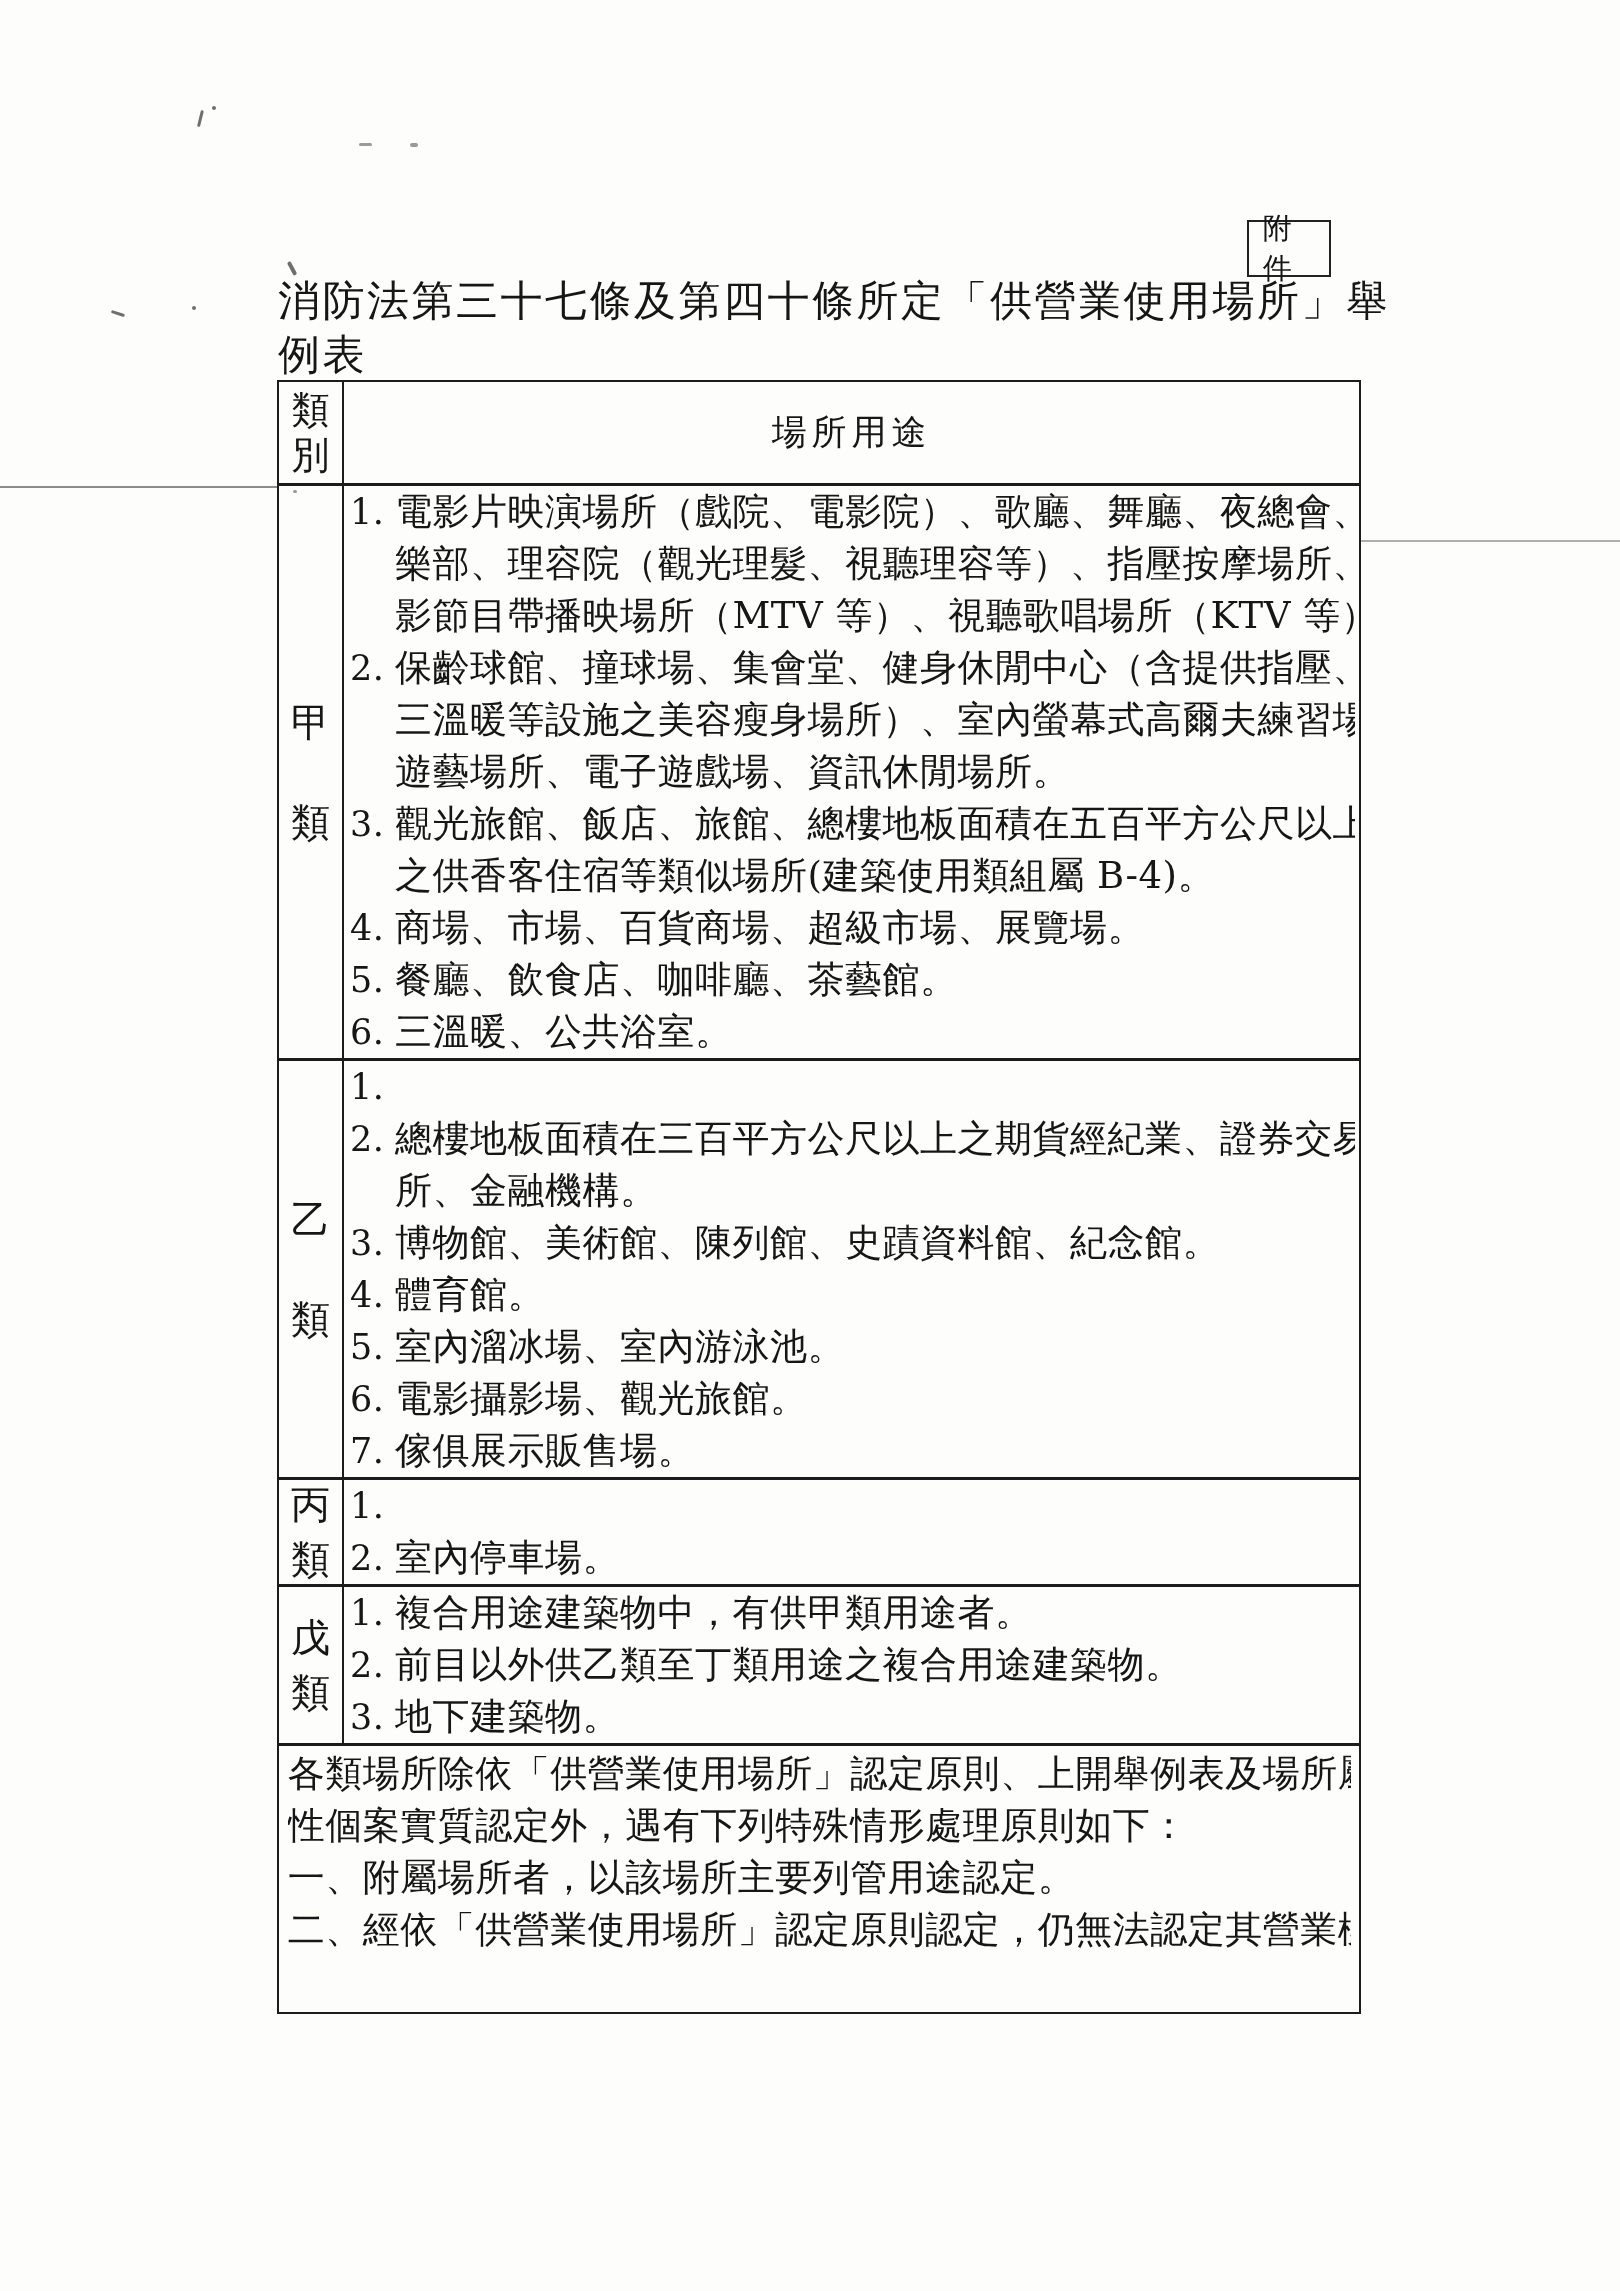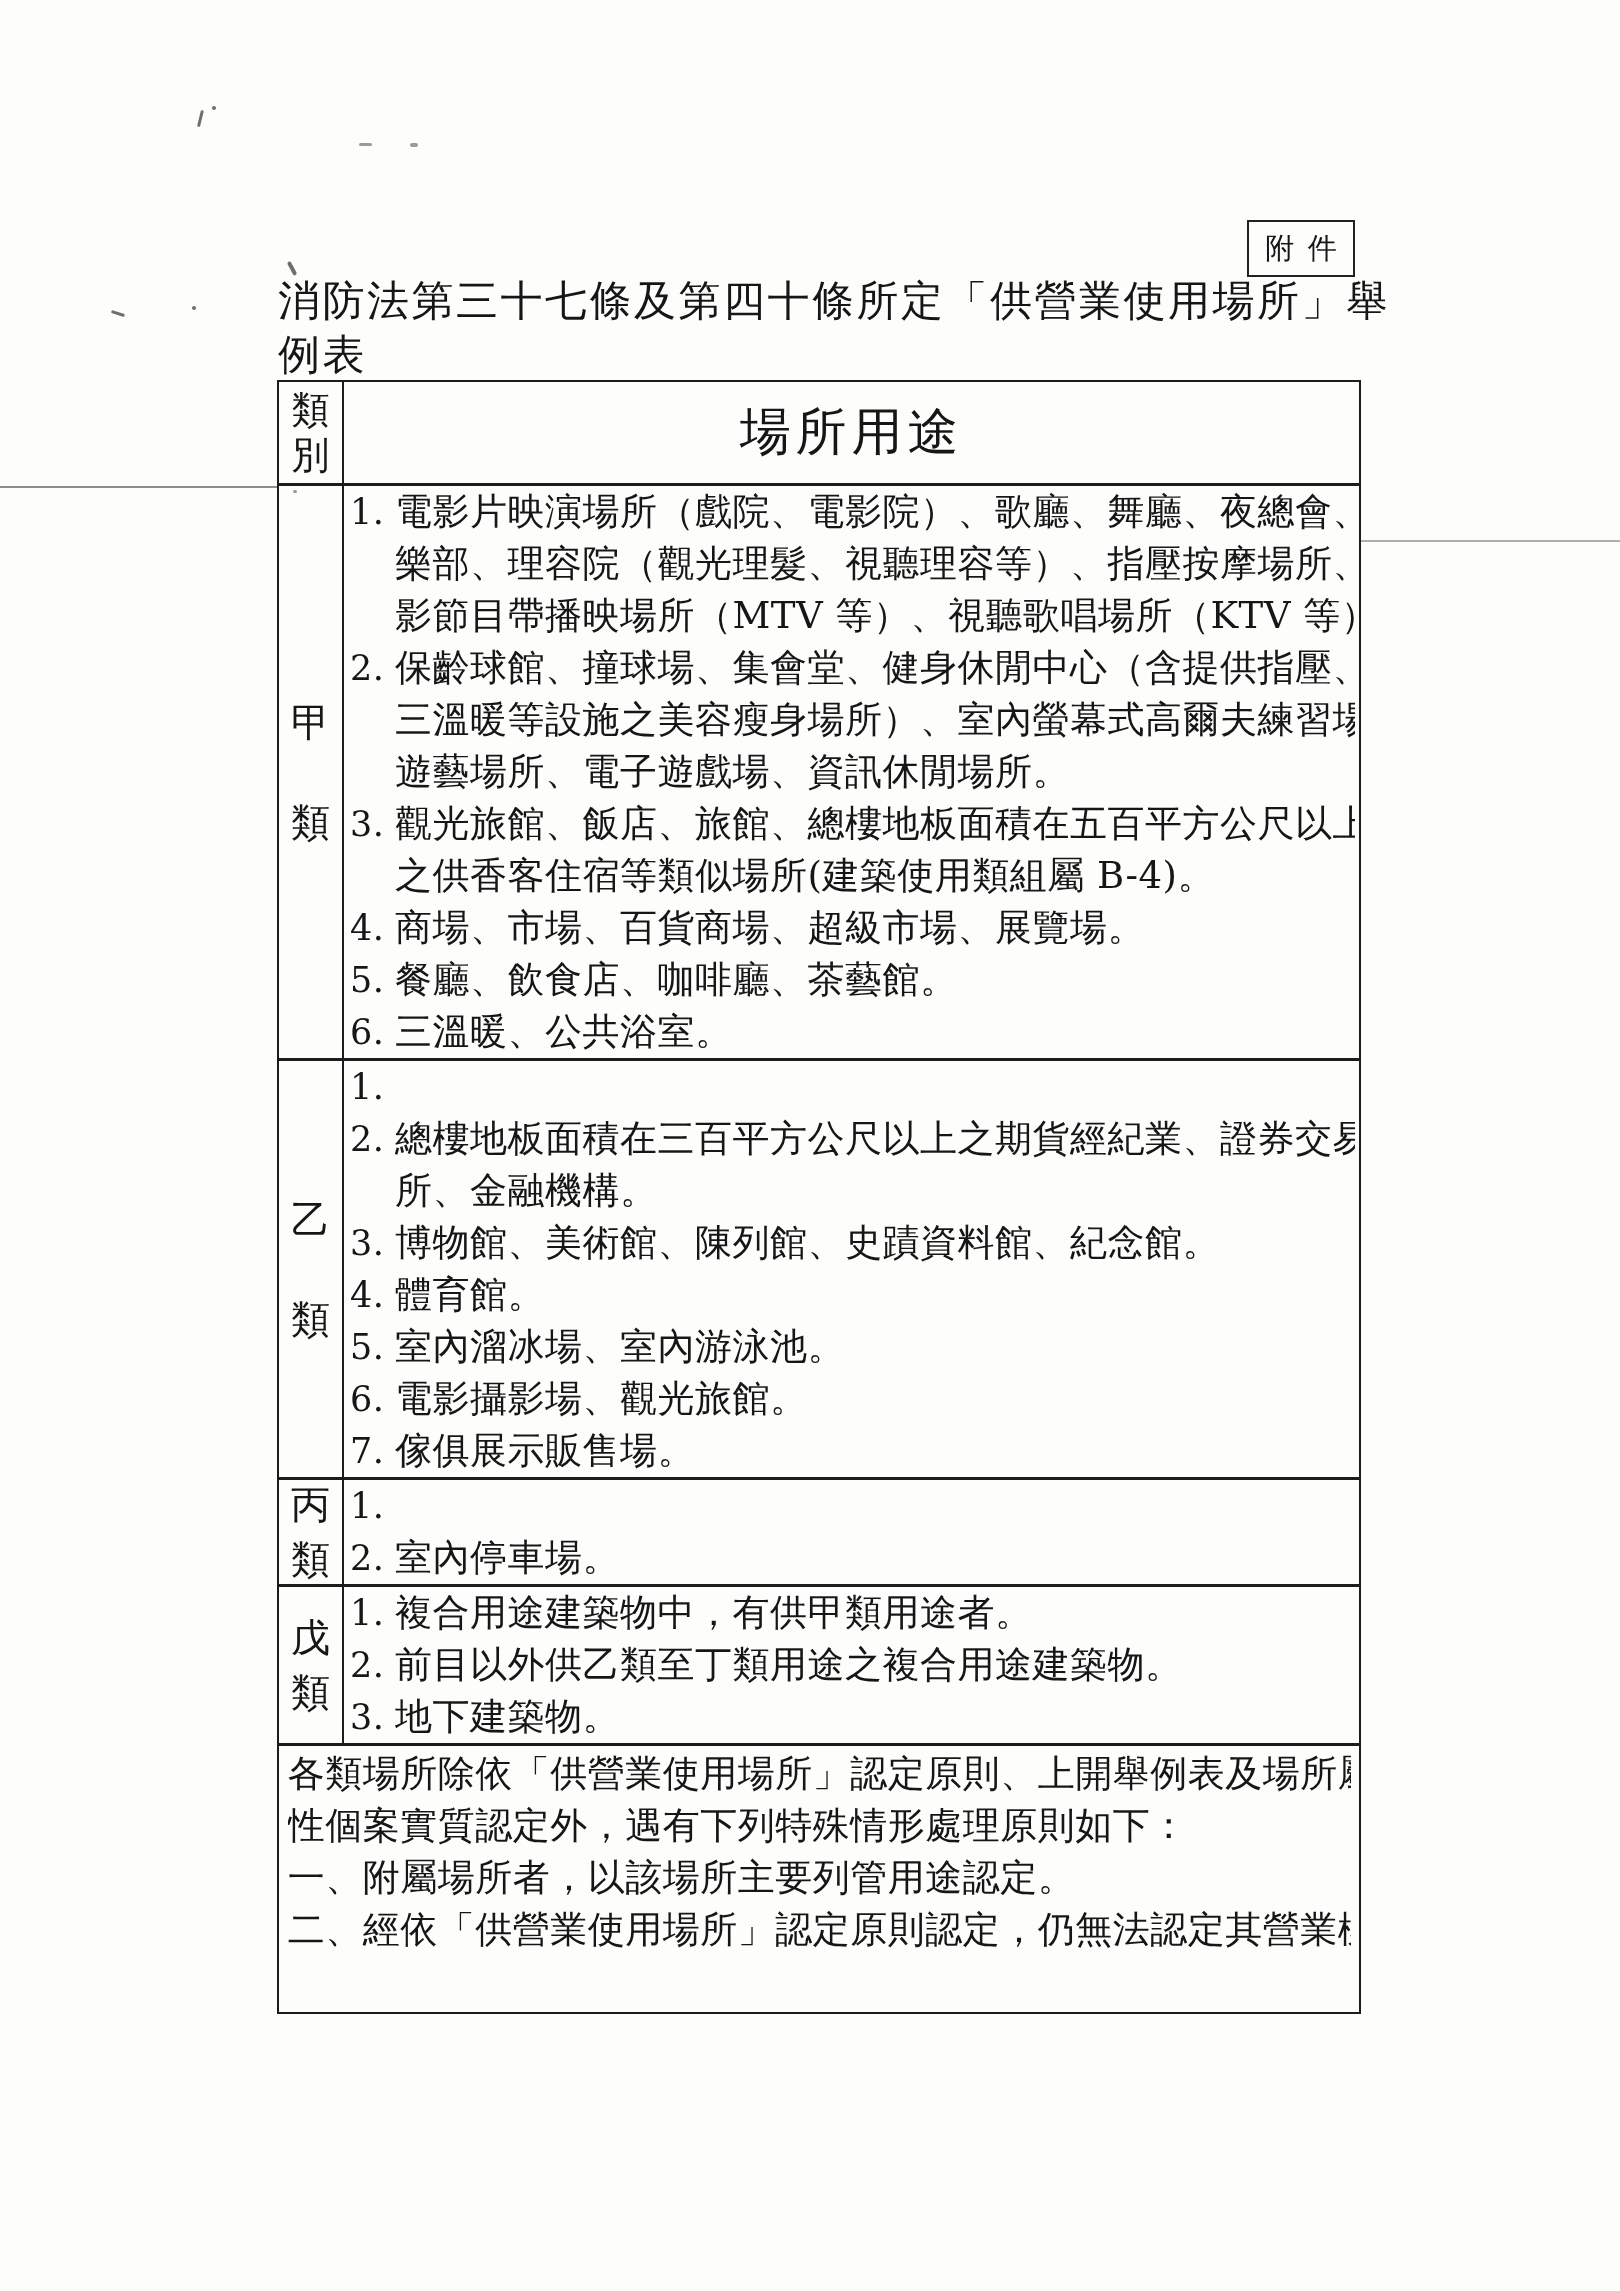--- a/index.html
+++ b/index.html
@@ -6,21 +6,21 @@
   html,body { width:1620px; height:2292px; overflow:hidden; }
   body {
     position:relative;
     background:#fdfdfc;
     color:#161616;
     font-family:"DejaVu Serif","Liberation Serif",serif;
   }
   
   .badge {
     position:absolute; left:1247px; top:220px;
-    width:108px; height:57px;
+    width:84px; height:57px;
     border:2.9px solid #222;
     display:flex; align-items:center; justify-content:center;
     font-size:29px; letter-spacing:13.7px; padding-left:13.7px;
     background:#fdfdfc;
   }
   
   .doc-title {
     position:absolute; left:278px; top:274px; width:1108px;
     font-size:42px; line-height:54px; letter-spacing:2.5px;
     white-space:nowrap;
@@ -37,21 +37,21 @@
   .thead { display:flex; height:104px; border-bottom:3.9px solid #1c1c1c; flex:0 0 auto; }
   .cat-col {
     width:65px; flex:0 0 65px;
     border-right:2.9px solid #1c1c1c;
     display:flex; flex-direction:column;
     align-items:center; justify-content:center;
     font-size:38px; line-height:45px;
   }
   .head-use {
     flex:1; display:flex; align-items:center; justify-content:center;
-    font-size:51px; letter-spacing:4.9px;
+    font-size:35px; letter-spacing:4.9px;
   }
   .trow { display:flex; border-bottom:3.9px solid #1c1c1c; flex:0 0 auto; }
   .trow .cat-cell {
     width:65px; flex:0 0 65px;
     border-right:2.9px solid #1c1c1c;
     display:flex; flex-direction:column;
     align-items:center; justify-content:center;
     font-size:39px; line-height:43px;
   }
   .trow .cat-cell.wide-gap { gap:57px; }

